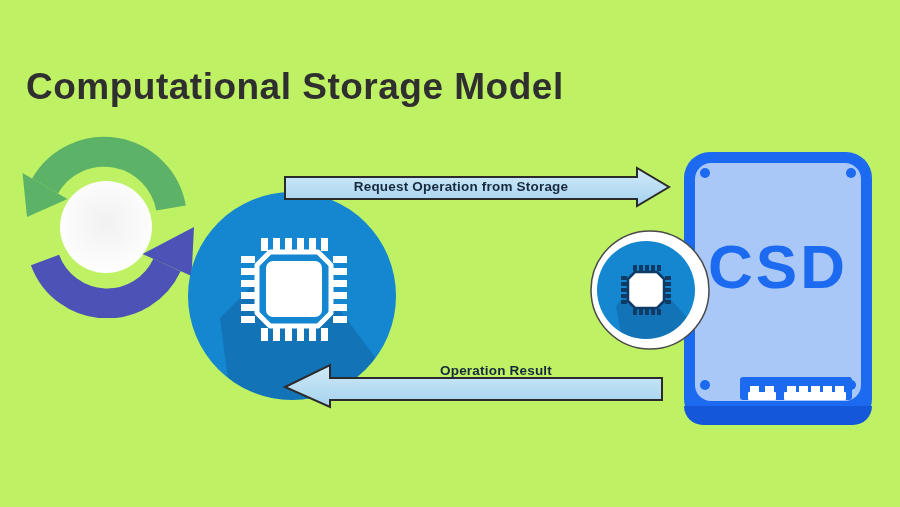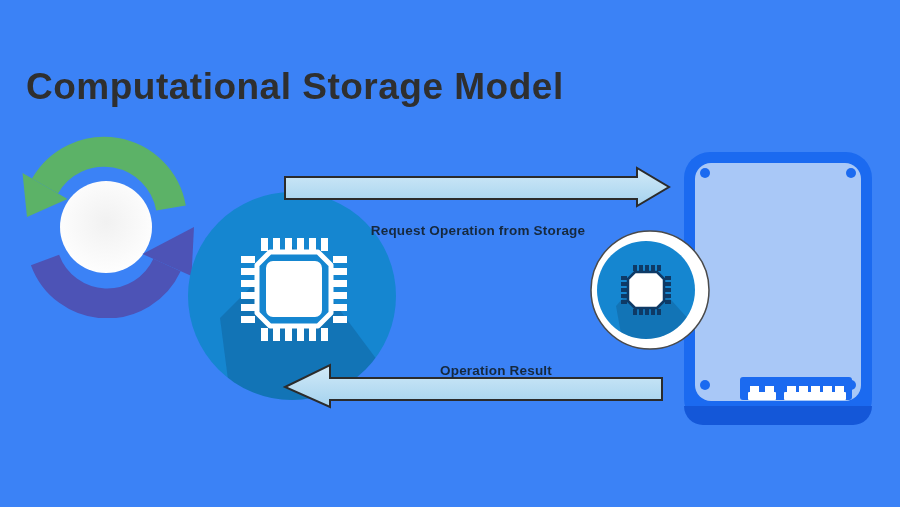--- a/index.html
+++ b/index.html
@@ -1,17 +1,17 @@
 <!DOCTYPE html>
 <html><head>
 <meta charset="utf-8">
 <style>
   html,body{margin:0;padding:0;background:#ffffff;}
   .stage{
-    position:relative;width:900px;height:507px;background:#3b82f6;overflow:hidden;
+    position:relative;width:900px;height:507px;background:#bef264;overflow:hidden;
     font-family:"Liberation Sans", sans-serif;
   }
   .title{
     position:absolute;left:26px;top:66px;margin:0;
     font-size:37px;font-weight:bold;color:#2f2f2f;letter-spacing:0.5px;
   }
   .abs{position:absolute;}
   .arrow-label{
     position:absolute;text-align:center;
     font-size:13.5px;font-weight:bold;color:#16293e;letter-spacing:0.2px;
@@ -113,40 +113,41 @@
 
   <svg class="abs" style="left:281px;top:163px;" width="392" height="50" viewBox="0 0 392 50">
     <defs>
       <linearGradient id="agrad1" x1="0" y1="0" x2="0" y2="1">
         <stop offset="0%" stop-color="#d2eaf8"></stop>
           <stop offset="100%" stop-color="#a4d2ee"></stop>
       </linearGradient>
     </defs>
     <polygon points="4,14 356,14 356,5 388,24 356,43 356,36 4,36" fill="url(#agrad1)" stroke="#2b2b2b" stroke-width="2"></polygon>
   </svg>
-  <div class="arrow-label" style="left:300px;top:179px;width:356px;margin-top:44px;">Request Operation from Storage</div>
+  <div class="arrow-label" style="left:283px;top:179px;width:356px;">Request Operation from Storage</div>
 
   <svg class="abs" style="left:282px;top:361px;" width="384" height="52" viewBox="0 0 384 52">
     <defs>
       <linearGradient id="agrad2" x1="0" y1="0" x2="0" y2="1">
         <stop offset="0%" stop-color="#d2eaf8"></stop>
           <stop offset="100%" stop-color="#a4d2ee"></stop>
       </linearGradient>
     </defs>
     <polygon points="380,17 48,17 48,4 3,26 48,46 48,39 380,39" fill="url(#agrad2)" stroke="#2b2b2b" stroke-width="2"></polygon>
   </svg>
   <div class="arrow-label" style="left:330px;top:363px;width:332px;">Operation Result</div>
 
   <div class="csd">
     <div class="csd-bottom-band"></div>
     <div class="csd-panel"></div>
     <div class="screw tl"></div>
     <div class="screw tr"></div>
     <div class="screw bl"></div>
     <div class="screw br"></div>
+    <div class="csd-label">CSD</div>
     <svg class="connector" width="112" height="23" viewBox="0 0 112 23">
       <rect x="0" y="0" width="112" height="23" rx="3" fill="#1b6af0"></rect>
       <g fill="#ffffff">
         <rect x="8" y="15" width="28" height="8" rx="1"></rect>
         <rect x="44" y="15" width="62" height="8" rx="1"></rect>
         <rect x="10" y="9" width="9" height="7"></rect>
           <rect x="25" y="9" width="9" height="7"></rect>
         <rect x="47" y="9" width="9" height="7"></rect>
           <rect x="59" y="9" width="9" height="7"></rect>
         <rect x="71" y="9" width="9" height="7"></rect>

